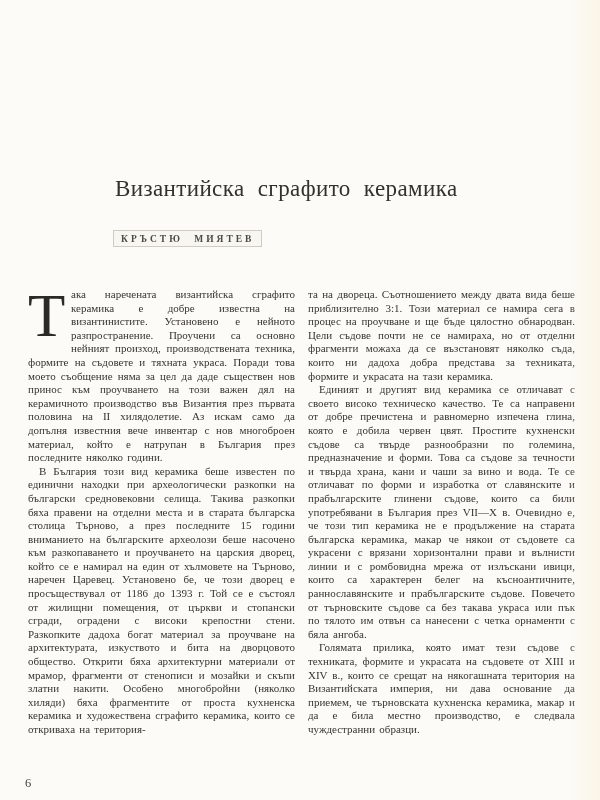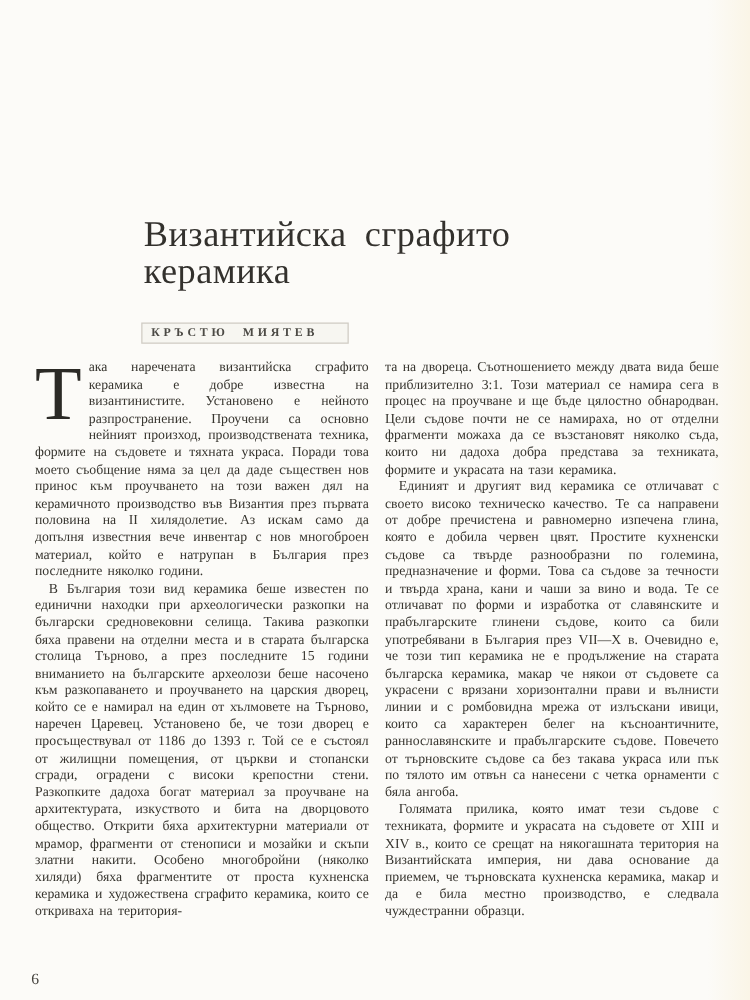--- a/index.html
+++ b/index.html
@@ -30,35 +30,35 @@
     pointer-events: none;
   }
   .title-block {
     position: absolute;
     left: 115px;
     top: 174px;
     width: 420px;
   }
   .title {
     margin: 0;
-    font-size: 29px;
+    font-size: 23px;
     line-height: 29px;
     font-weight: normal;
     color: #33312d;
     letter-spacing: 0.4px;
     word-spacing: 7px;
   }
   .author-box {
     position: absolute;
     left: 113px;
-    top: 258px;
+    top: 230px;
     display: inline-block;
     border: 1px solid #cfccc4;
     background: #f7f6f1;
-    padding: 3px 24px 2px 7px;
+    padding: 3px 7px 2px 7px;
     font-size: 9.5px;
     font-weight: bold;
     letter-spacing: 3px;
     word-spacing: 6px;
     color: #4c4a45;
   }
   .columns {
     position: absolute;
     left: 28px;
     top: 288px;

